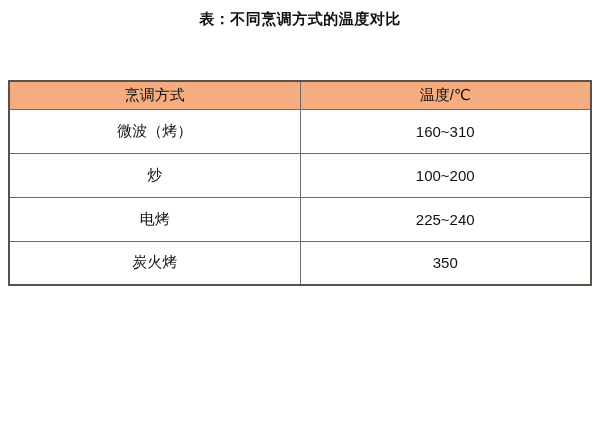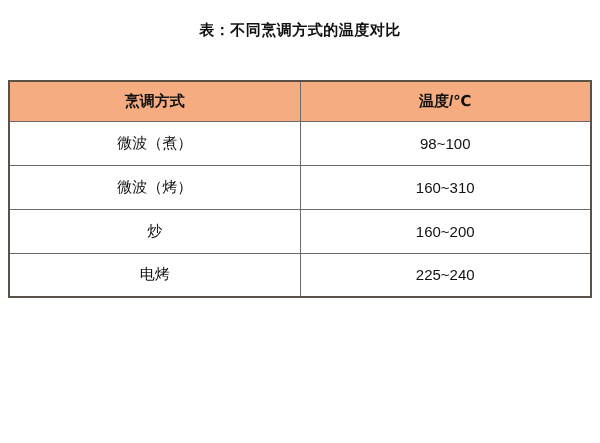--- a/index.html
+++ b/index.html
@@ -15,21 +15,21 @@
   }
   body {
     width: 600px;
     height: 443px;
     background: #ffffff;
     font-family: "Liberation Sans", "DejaVu Sans", sans-serif;
     color: var(--text);
     overflow: hidden;
   }
   .page-title {
-    padding-top: 21px;
+    padding-top: 10px;
     text-align: center;
     font-size: 15px;
     font-weight: bold;
     color: var(--text);
     letter-spacing: 0.5px;
     line-height: 18px;
   }
   table.temp-table {
     position: absolute;
     left: 8px;
@@ -43,22 +43,22 @@
   table.temp-table td {
     border: 1px solid var(--border);
     text-align: center;
     vertical-align: middle;
     font-size: 15px;
     color: var(--text);
     padding: 0;
   }
   table.temp-table th {
     background: var(--header_bg);
-    font-weight: bold;
-    height: 40px;
+    font-weight: normal;
+    height: 28px;
   }
   table.temp-table td {
     background: #ffffff;
     height: 44px;
     font-weight: normal;
   }
   td.cell-temperature {
     font-family: "Liberation Sans", "DejaVu Sans", sans-serif;
     font-size: 16px;
   }
@@ -70,29 +70,29 @@
 
 <table class="temp-table">
   <thead>
     <tr>
       <th>烹调方式</th>
       <th>温度/℃</th>
     </tr>
   </thead>
   <tbody>
     <tr>
-      <td class="cell-method">微波（煮）</td>
-      <td class="cell-temperature">98~100</td>
-    </tr>
-    <tr>
       <td class="cell-method">微波（烤）</td>
       <td class="cell-temperature">160~310</td>
     </tr>
     <tr>
       <td class="cell-method">炒</td>
-      <td class="cell-temperature">160~200</td>
+      <td class="cell-temperature">100~200</td>
     </tr>
     <tr>
       <td class="cell-method">电烤</td>
       <td class="cell-temperature">225~240</td>
     </tr>
+    <tr>
+      <td class="cell-method">炭火烤</td>
+      <td class="cell-temperature">350</td>
+    </tr>
   </tbody>
 </table>
 
 </body></html>

